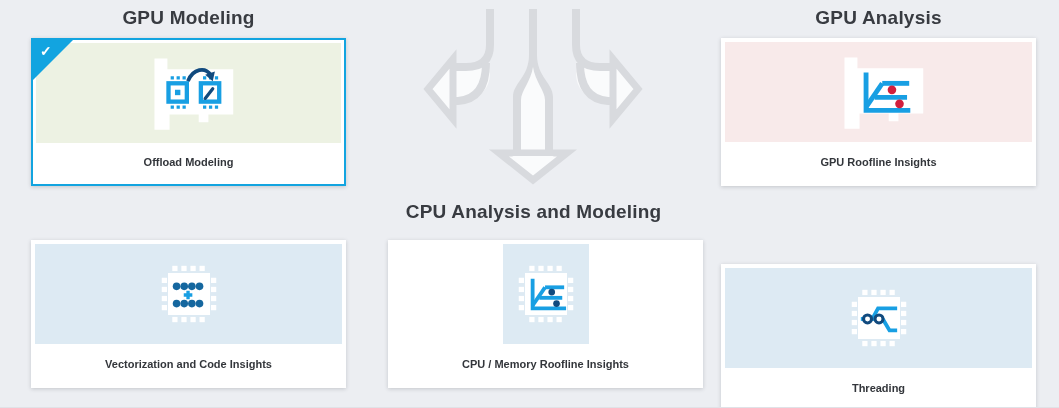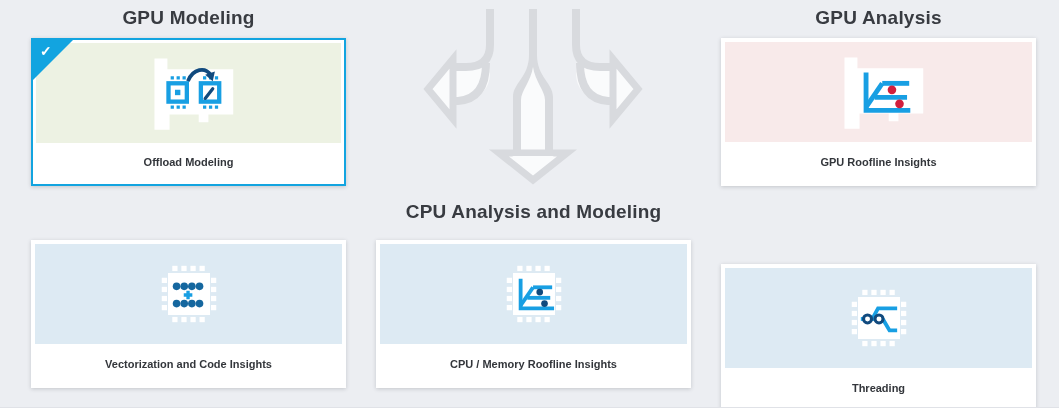--- a/index.html
+++ b/index.html
@@ -32,21 +32,21 @@
   .card .tint {
     height:100px; display:flex; align-items:center; justify-content:center;
   }
   .card .label {
     flex:1; display:flex; align-items:center; justify-content:center;
     font-size:11px; font-weight:bold; color:#33363b;
   }
   .pos-r1c1 { left:31px;  top:38px; }
   .pos-r1c3 { left:721px; top:38px; }
   .pos-r2c1 { left:31px;  top:240px; }
-  .pos-r2c2 { left:376px; top:240px; }
+  .pos-r2c2 { left:388px; top:240px;align-items:center; }
   .pos-r2c3 { left:721px; top:236px;margin-top:28px; }
 
   .check-badge {
     position:absolute; top:0; left:0; width:0; height:0;
     border-top:40px solid #12a4e0; border-right:40px solid transparent;
   }
   .check-glyph {
     position:absolute; top:4px; left:7px;
     color:#ffffff; font-size:14px; font-weight:bold; line-height:1;
   }

